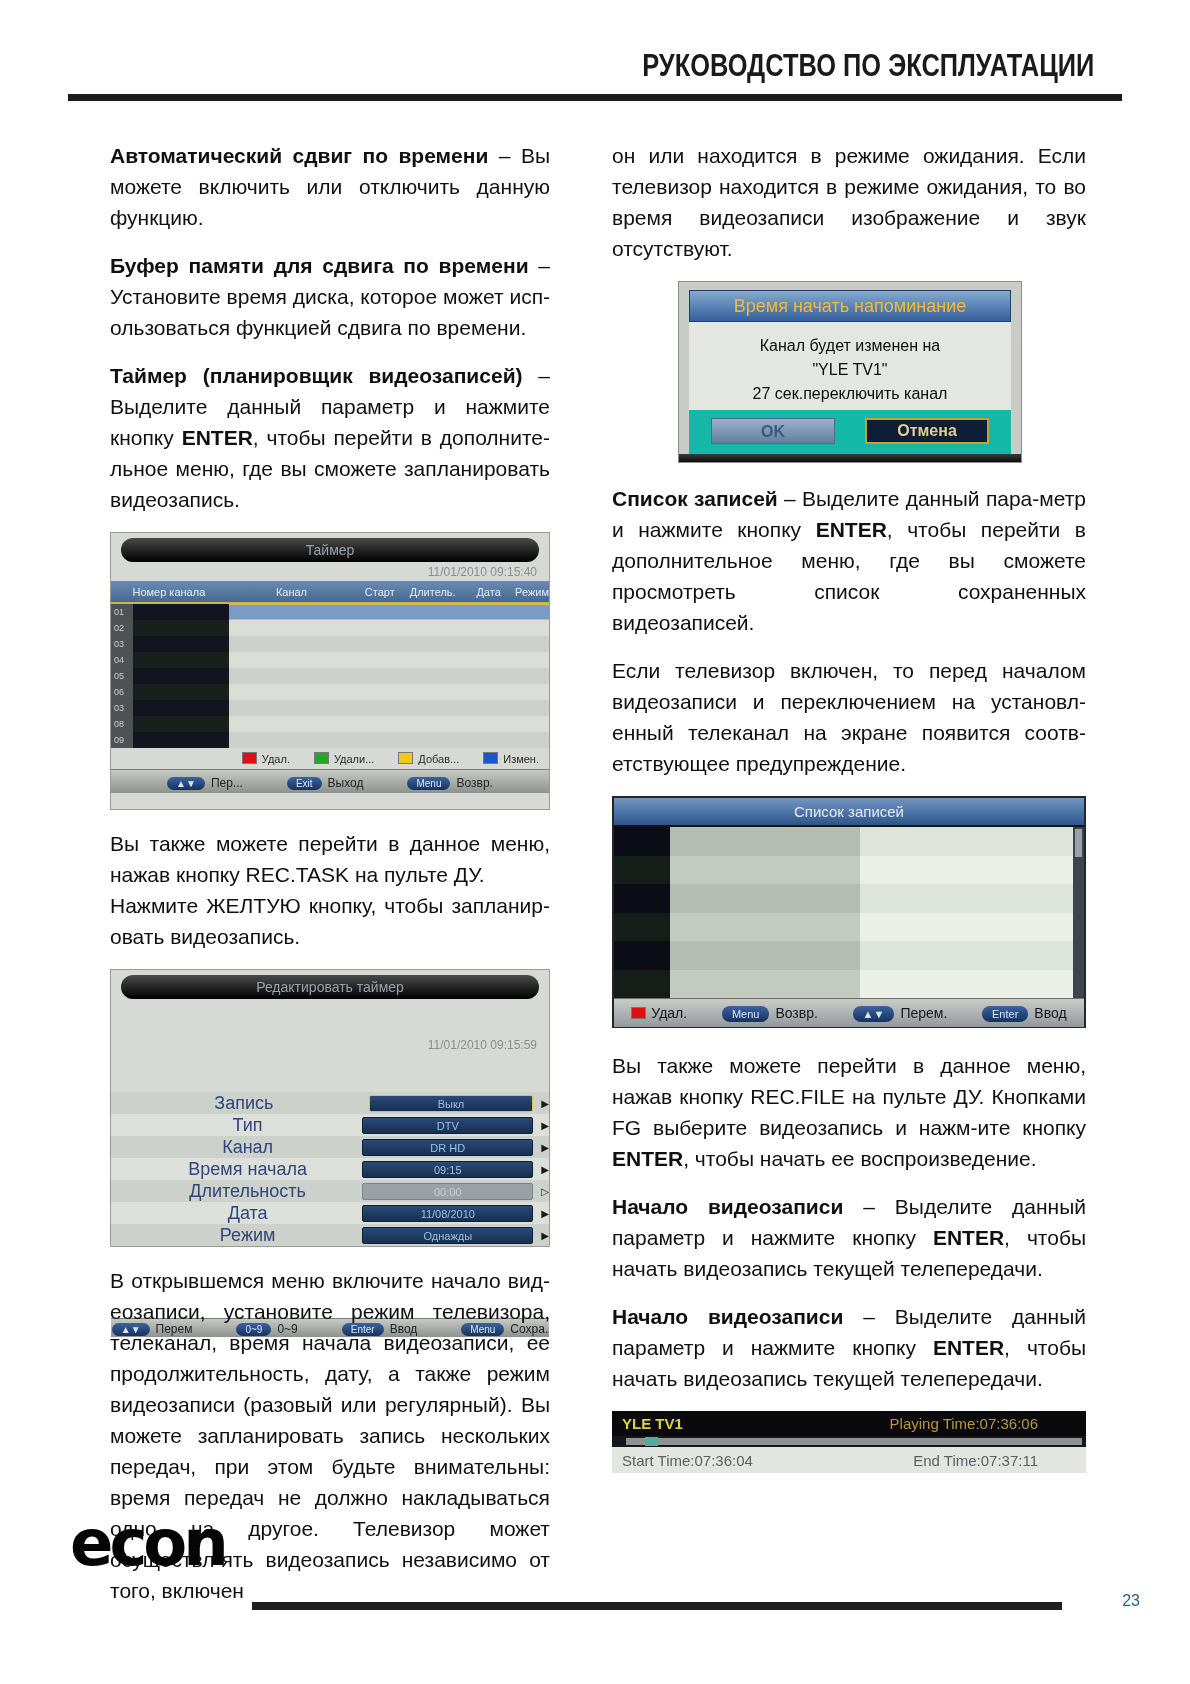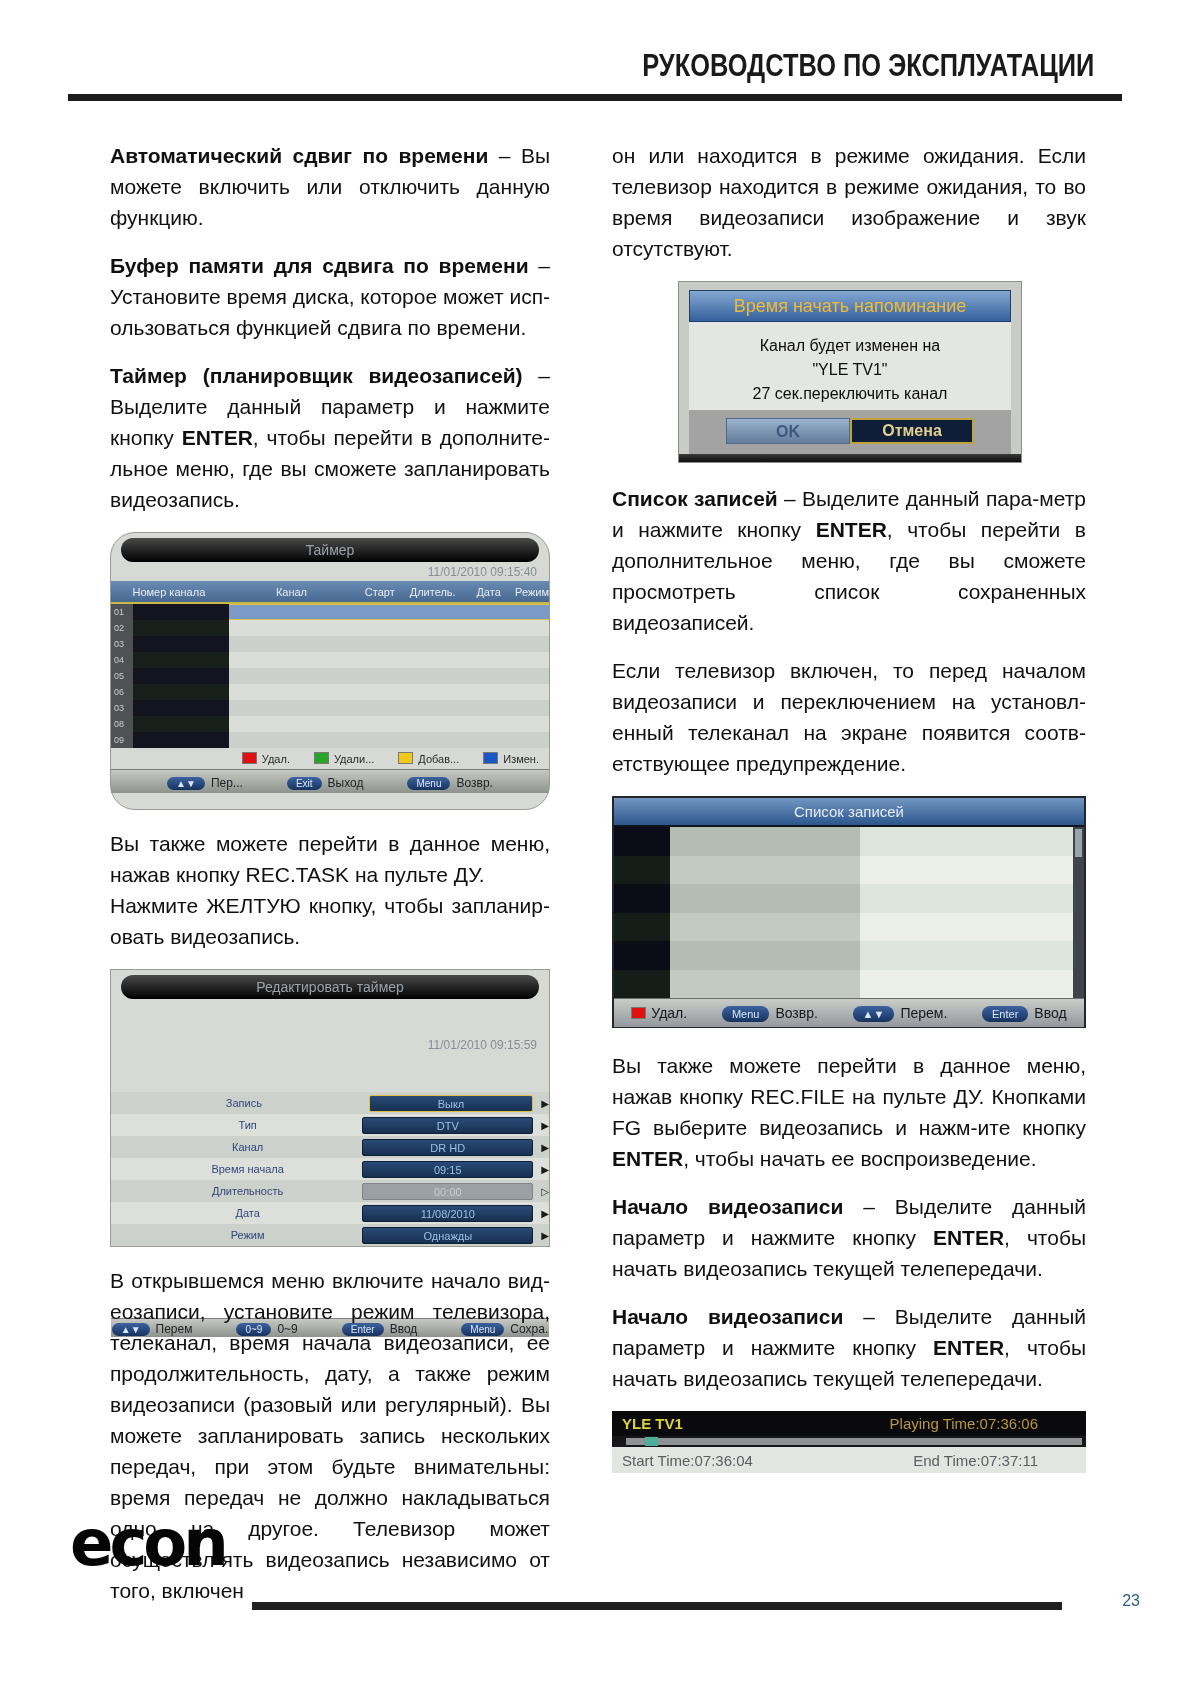--- a/index.html
+++ b/index.html
@@ -25,21 +25,21 @@
     background:linear-gradient(#4a4a4a,#000);color:#9aa2ac;font-size:14px;
     line-height:24px;text-align:center;}
   .shot-date{text-align:right;padding:2px 12px 2px 0;font-size:12px;color:#868d96;}
   .pill{background:linear-gradient(#3c62a0,#16335f);color:#dbe6f6;border-radius:9px;
     font-size:10px;padding:1px 9px;margin-right:6px;display:inline-block;}
   .fb-label{font-size:12px;color:#20242a;}
   .footbar{height:23px;background:linear-gradient(#c6c9c4,#8e928d);display:flex;
     align-items:center;justify-content:center;gap:44px;border-top:1px solid #7a7d79;}
 
   
-  .timer{width:440px;height:278px;margin:2px 0 18px 0;border-radius:25px;}
+  .timer{width:440px;height:278px;margin:2px 0 18px 0;}
   .t-head{display:flex;height:21px;background:linear-gradient(#6a8cb4,#47688f);
     color:#e8edf4;font-size:11px;align-items:center;border-bottom:2px solid #c8b84a;}
   .t-head span{text-align:center;}
   .tc0{width:118px;} .tc1{width:132px;} .tc2{width:48px;} .tc3{width:60px;}
   .tc4{width:54px;} .tc5{flex:1;}
   .t-row{display:flex;height:16px;}
   .t-num{width:22px;background:#4e5254;color:#c9cdd1;font-size:9px;line-height:16px;
     padding-left:3px;box-sizing:border-box;}
   .t-dark{width:96px;background:#141420;}
   .t-row:nth-child(even) .t-dark{background:#17201b;}
@@ -53,37 +53,37 @@
     vertical-align:-1px;}
   .sw-red{background:#e01010;} .sw-green{background:#28a428;}
   .sw-yellow{background:#f0c81e;} .sw-blue{background:#1b56c8;}
 
   
   .edit{width:440px;height:278px;margin:4px 0 18px 0;display:flex;flex-direction:column;gap:36px;}
   .e-rows{margin-top:2px;}
   .e-row{display:flex;align-items:center;height:22px;padding-left:38px;box-sizing:border-box;}
   .e-row:nth-child(odd){background:#cdd1cb;}
   .e-row:nth-child(even){background:#dde0da;}
-  .e-label{width:210px;text-align:center;color:#31457a;font-size:11px;}
+  .e-label{width:210px;text-align:center;color:#31457a;font-size:18px;}
   .e-val{width:182px;height:17px;margin-left:16px;background:linear-gradient(#2a4a78,#16304f);
     border:1px solid #0d2038;color:#9cc0e4;font-size:11px;line-height:17px;
     text-align:center;border-radius:2px;box-sizing:border-box;}
   .e-row.sel .e-val{border:1px solid #e0c040;margin-left:30px;}
   .e-row.dis .e-val{background:#9aa0a3;color:#c9ced1;border-color:#7d8487;}
   .e-arrow{color:#1a1a1a;font-size:10px;margin-left:8px;}
   .e-fill{flex:1;background:repeating-linear-gradient(#d5d8d2 0 22px,#dde0da 22px 44px);}
 
   
   .dialog{width:344px;margin:14px 0 20px 66px;background:#c9cbc7;border:1px solid #8c8f8a;
     padding:8px 10px 0;box-sizing:border-box;}
   .d-head{height:30px;background:linear-gradient(#84a8d2,#34619b);border:1px solid #20406c;
     color:#f2ba36;font-size:18px;line-height:30px;text-align:center;}
   .d-body{background:#e4e6e2;text-align:center;padding:12px 0 4px;font-size:16px;
     line-height:24px;color:#0d0d0d;}
-  .d-btns{display:flex;justify-content:center;padding:8px 22px 10px;background:#a3a3a3;}
+  .d-btns{display:flex;justify-content:space-between;padding:8px 22px 10px;background:#14b8a6;}
   .d-ok{width:124px;height:26px;background:linear-gradient(#9ab2cc,#647d9c);
     border:1px solid #51688a;color:#3c5880;font-size:16px;font-weight:700;
     text-align:center;line-height:26px;box-sizing:border-box;}
   .d-cancel{width:124px;height:26px;background:#0f1e38;border:2px solid #bfa43c;
     color:#e3cf8e;font-size:16px;font-weight:700;text-align:center;line-height:22px;
     box-sizing:border-box;}
   .d-bottom{height:8px;background:linear-gradient(#3a3a3a,#0c0c0c);margin:0 -10px;}
 
   
   .rlist{width:474px;height:232px;margin:16px 0 22px 0;border:2px solid #23262b;

